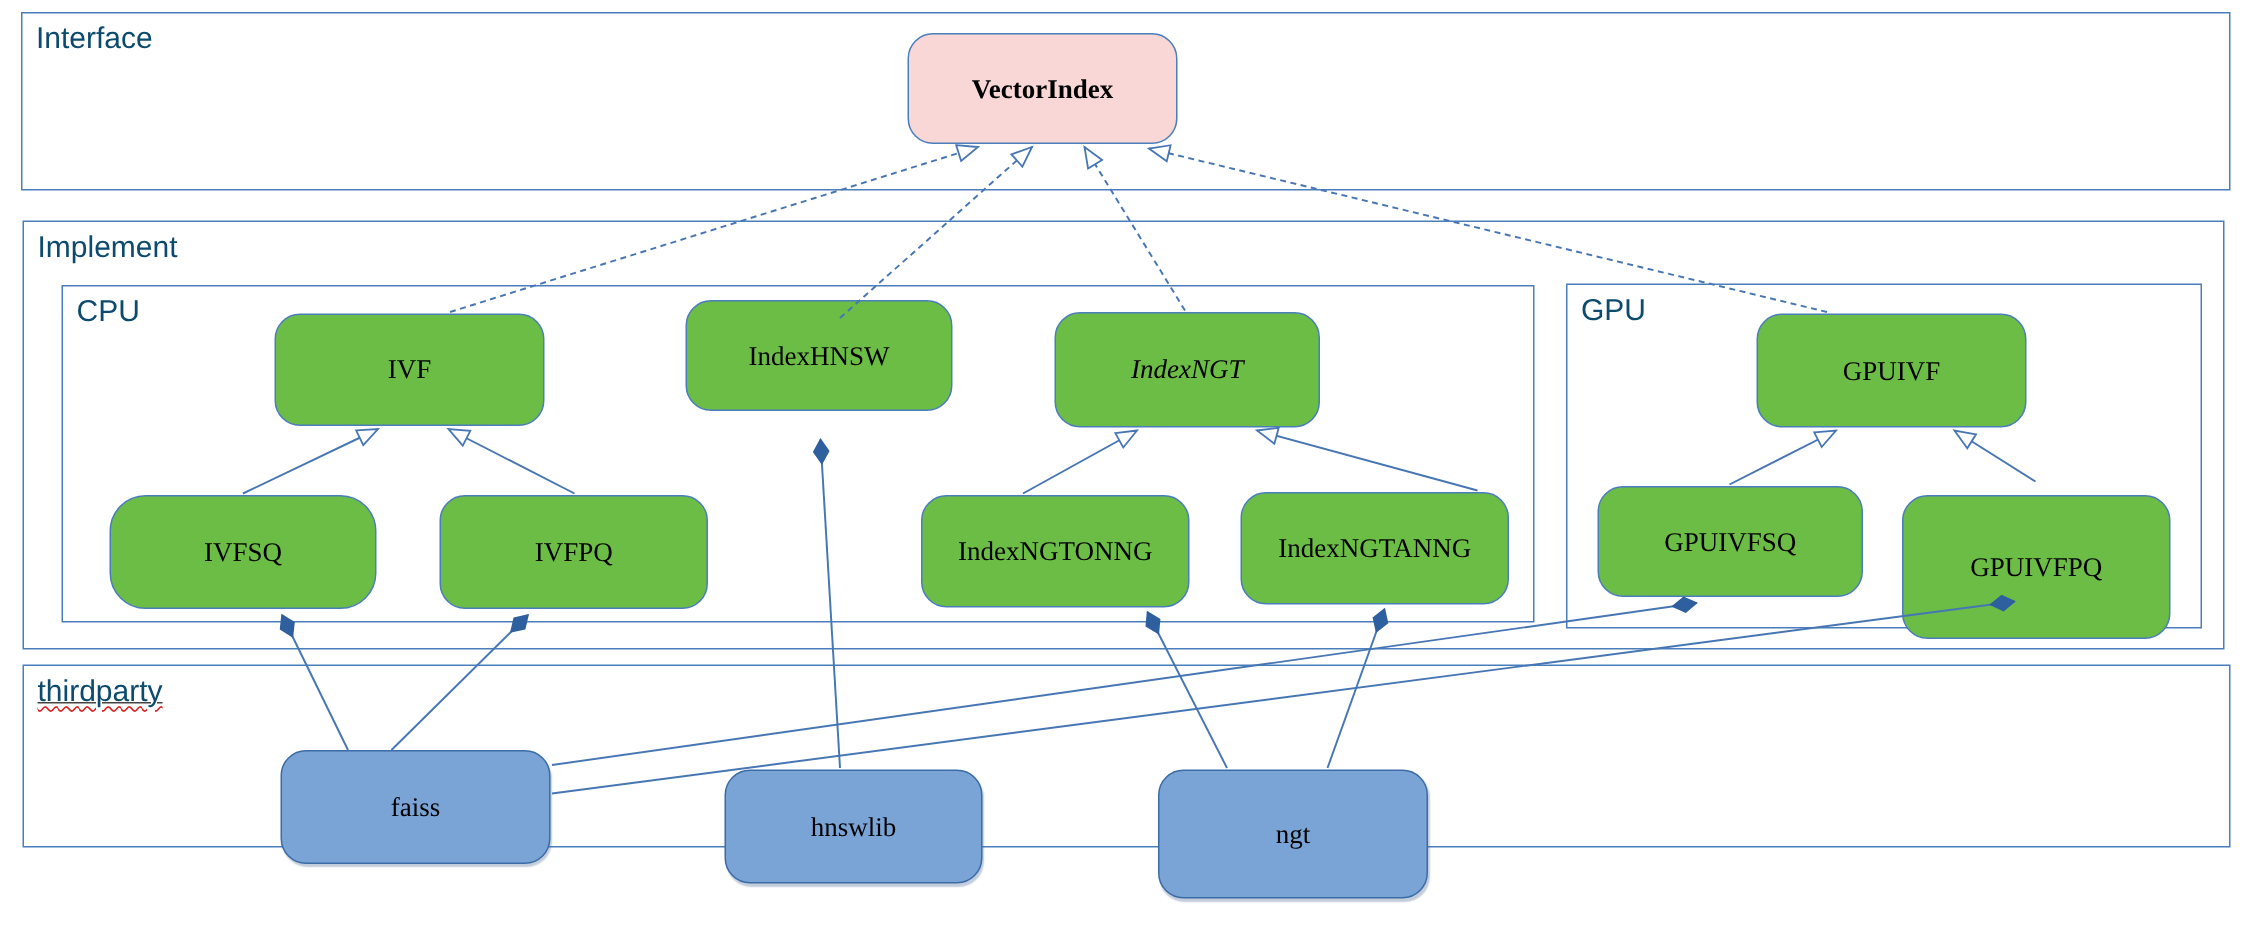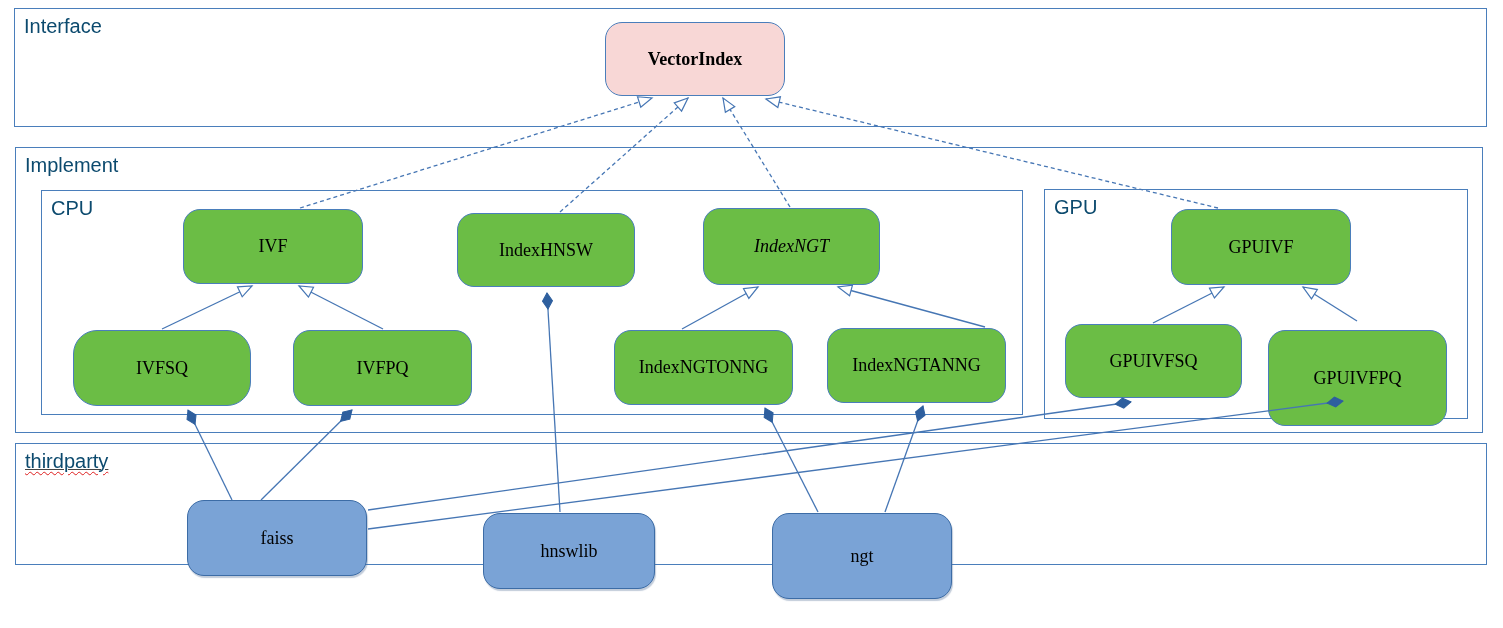--- a/index.html
+++ b/index.html
@@ -77,21 +77,21 @@
         <span class="section-label"><span class="squiggle-wrap"><span class="squiggle">thirdparty</span></span></span>
       </div>
     </div>
   <div id="nodes">
       <div class="node interface" style="left: 605px; top: 22px; width: 180px; height: 74px;">
         <span>VectorIndex</span>
       </div>
       <div class="node impl" style="left: 183px; top: 209px; width: 180px; height: 75px;">
         <span>IVF</span>
       </div>
-      <div class="node impl" style="left: 457px; top: 213px; width: 178px; height: 74px; justify-content: center;">
+      <div class="node impl" style="left: 457px; top: 200px; width: 178px; height: 74px; justify-content: center;">
         <span>IndexHNSW</span>
       </div>
       <div class="node impl" style="left: 703px; top: 208px; width: 177px; height: 77px; font-style: italic;">
         <span>IndexNGT</span>
       </div>
       <div class="node impl" style="left: 1171px; top: 209px; width: 180px; height: 76px;">
         <span>GPUIVF</span>
       </div>
       <div class="node impl" style="left: 73px; top: 330px; width: 178px; height: 76px; border-radius: 24px;">
         <span>IVFSQ</span>

